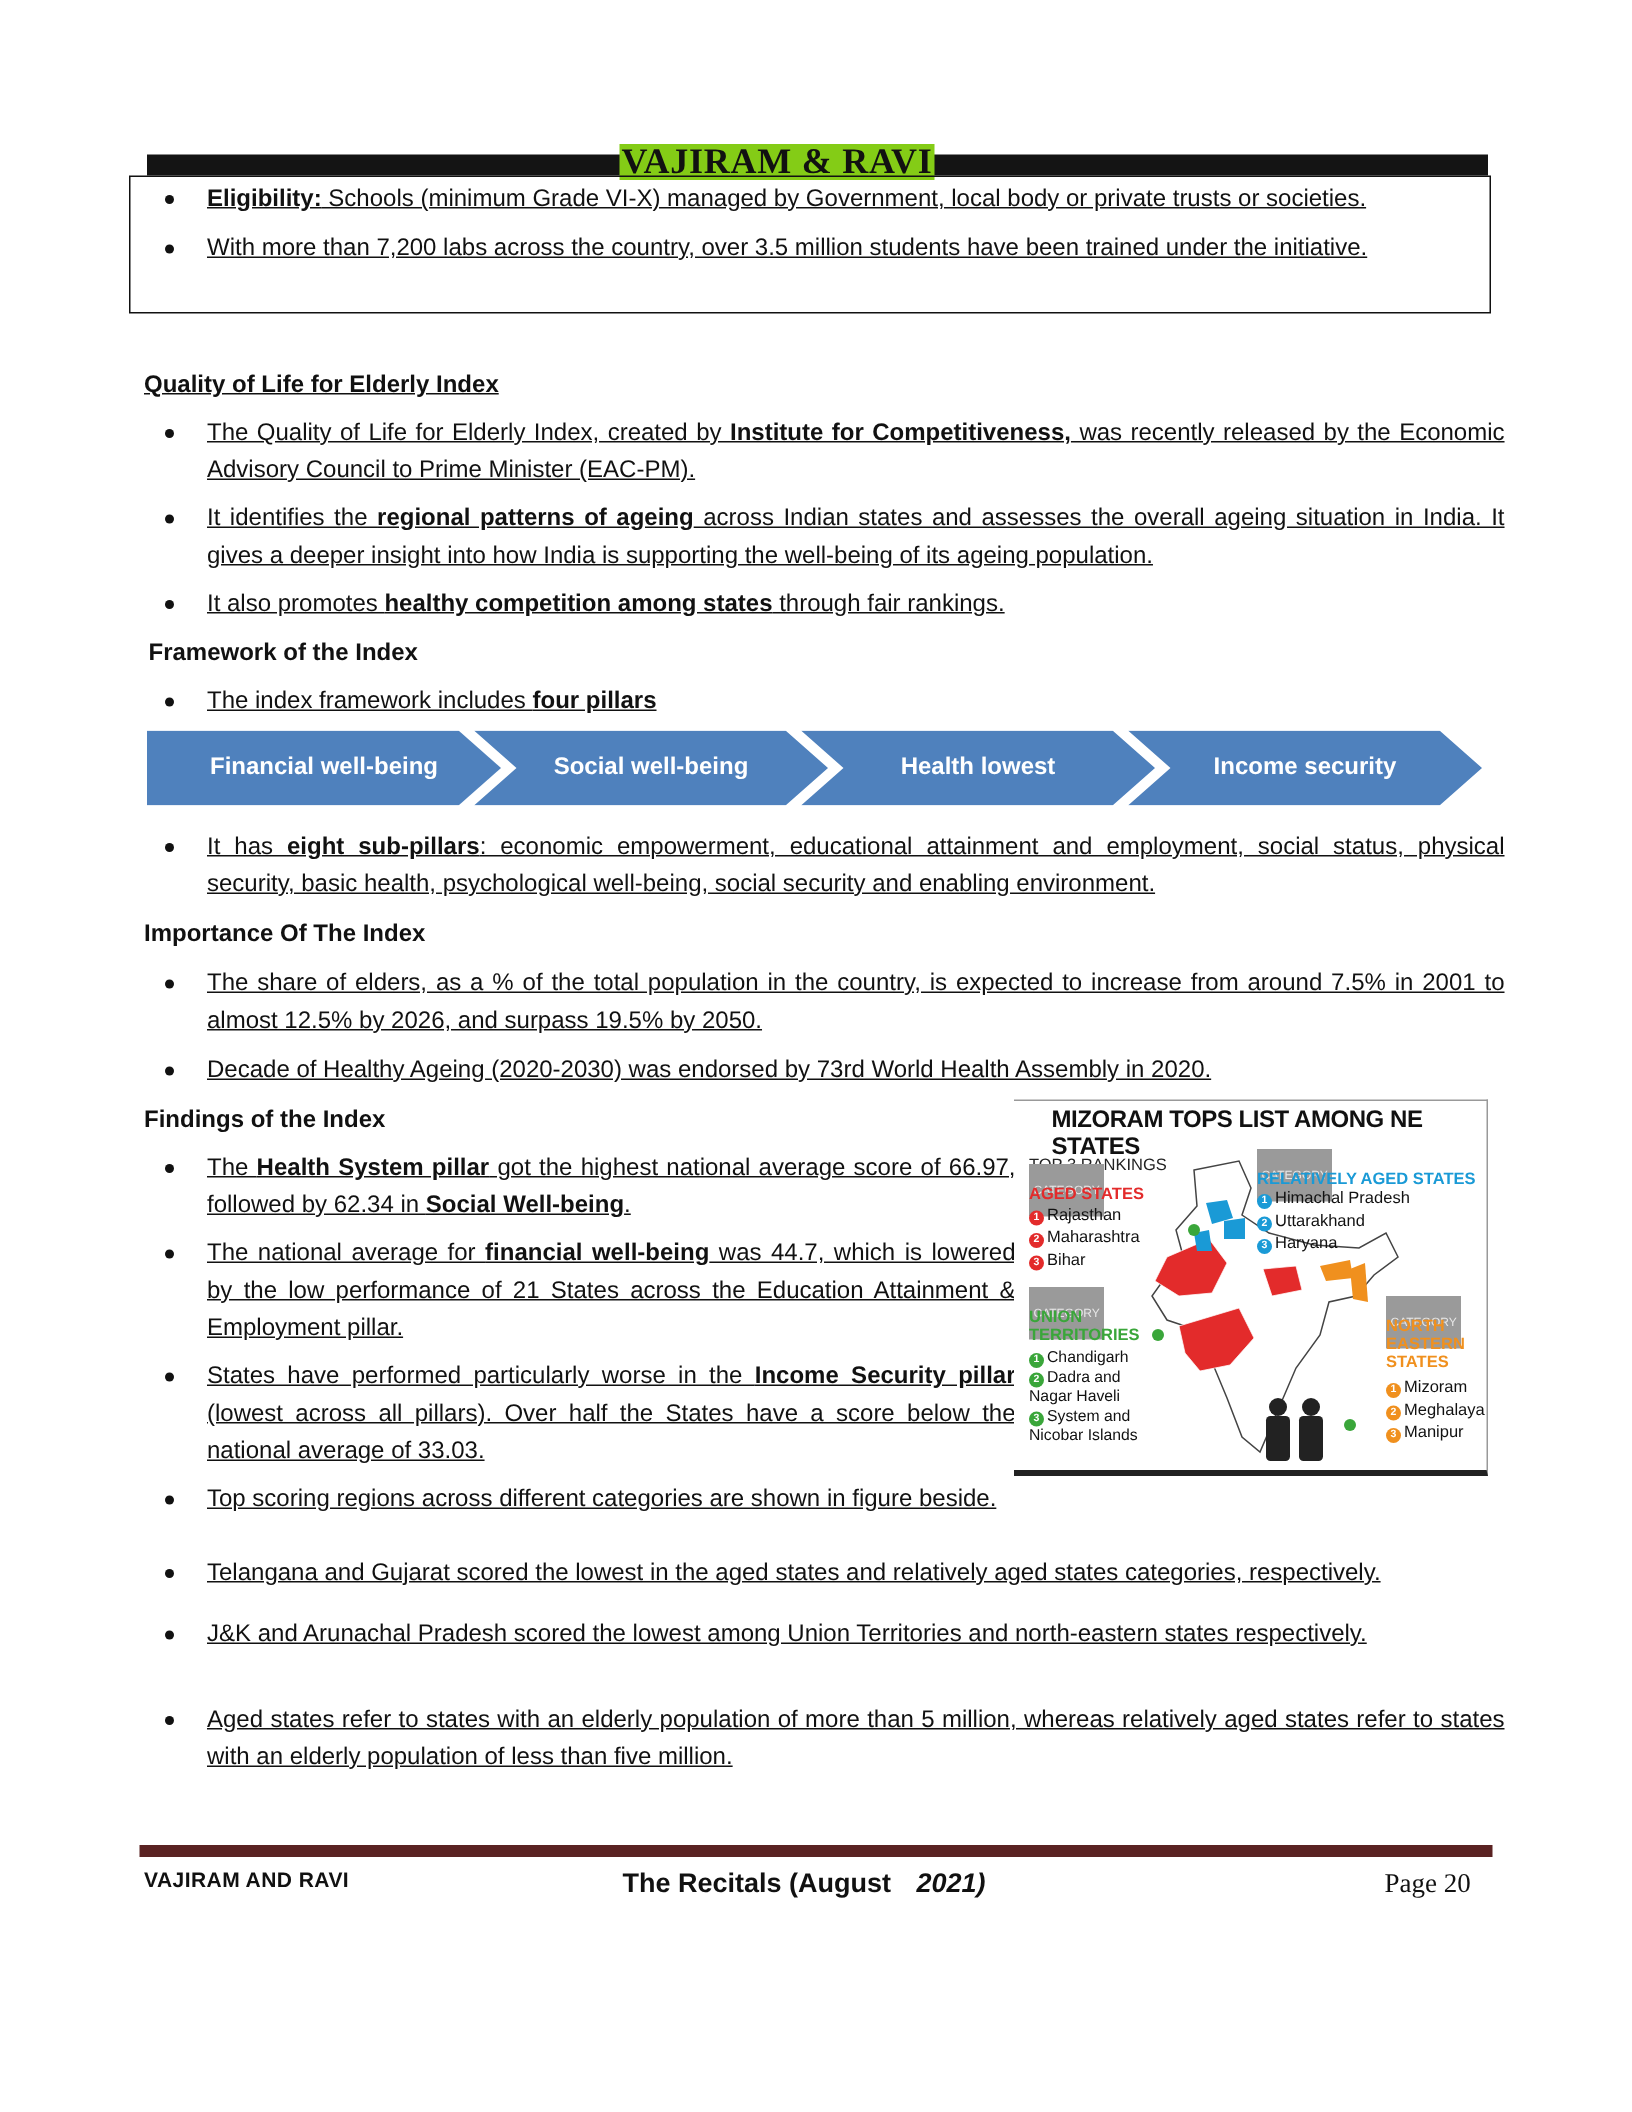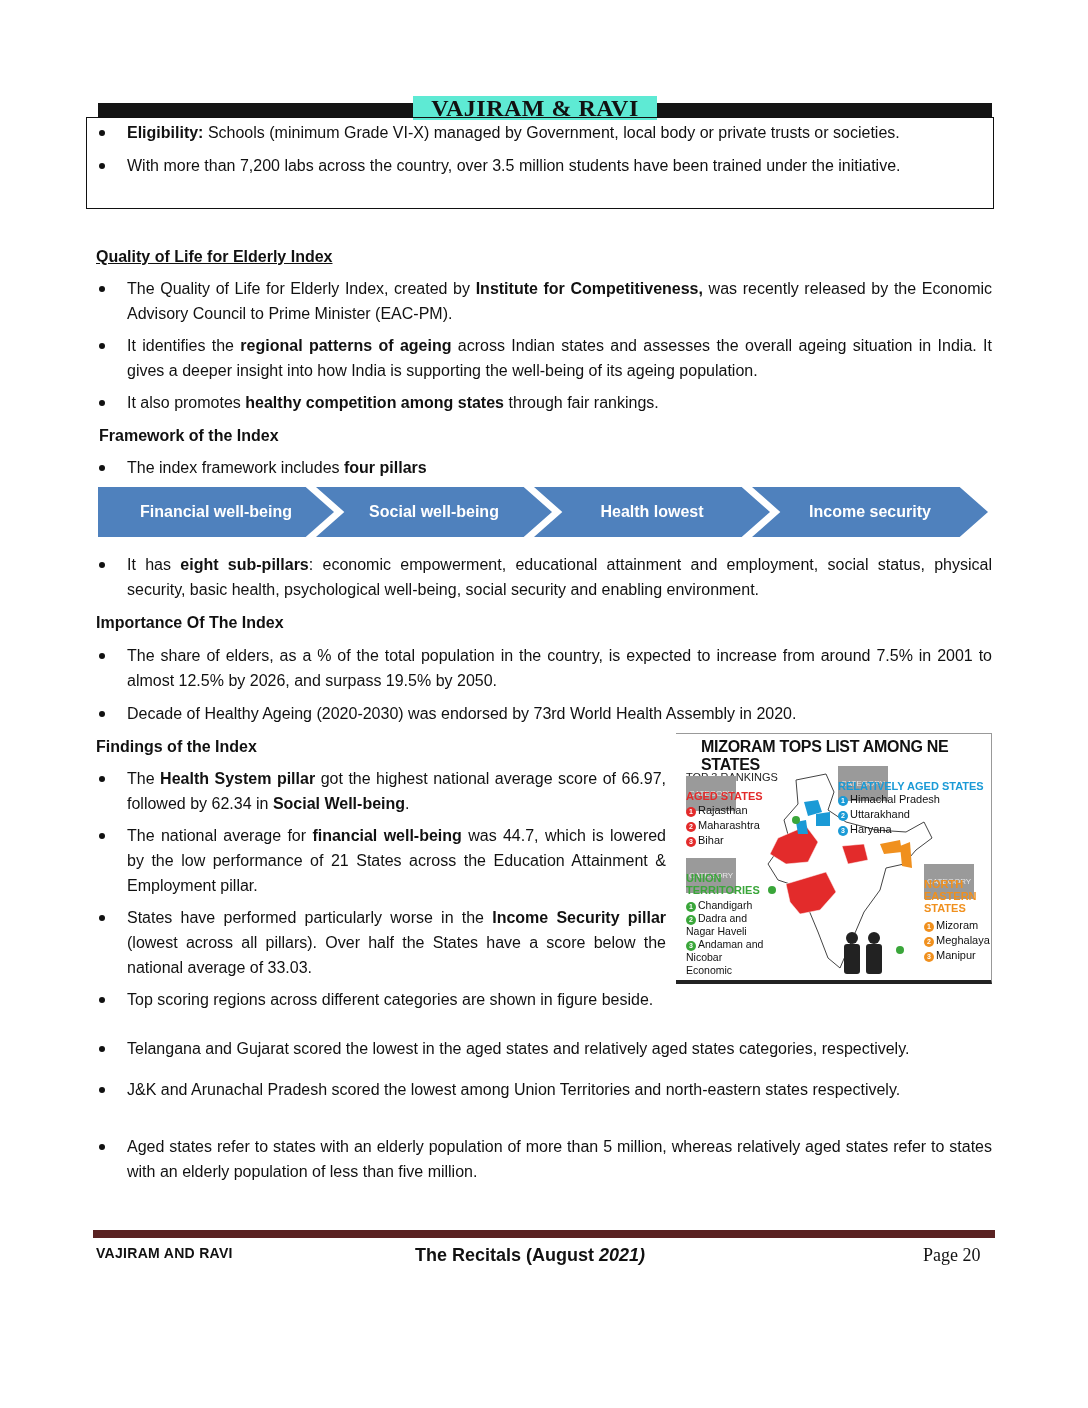--- a/index.html
+++ b/index.html
@@ -9,33 +9,33 @@
       color: #111;
     }
     .page { position: absolute; left: 0; top: 0; width: 1088px; height: 1408px; }
 
     
     .hdr-bar {
       position: absolute; left: 98px; top: 103px; width: 894px; height: 14px;
       background: #141414;
     }
     .hdr-title {
-      position: absolute; left: 413px; top: 96px; width: 244px; height: 24px;
-      background: #5eead4; text-align: center;
+      position: absolute; left: 413px; top: 96px; width: 210px; height: 24px;
+      background: #84cc16; text-align: center;
       font-family: "Liberation Serif", "DejaVu Serif", serif;
       font-weight: bold; font-size: 24px; line-height: 24px; letter-spacing: 0.5px;
       color: #111;
     }
     .box {
       position: absolute; left: 86px; top: 117px; width: 908px; height: 92px;
       border: 1.5px solid #111; box-sizing: border-box;
     }
 
     .blk { position: absolute; left: 96px; width: 896px; font-size: 16px; line-height: 25px; }
-    .bul { position: absolute; left: 96px; width: 896px; font-size: 16px; line-height: 25px; }
+    .bul { position: absolute; left: 107px; width: 896px; font-size: 16px; line-height: 25px; text-decoration: underline; }
     .bul .dot {
       position: absolute; left: 3px; top: 10px; width: 6px; height: 6px; border-radius: 50%;
       background: #111;
     }
     .bul .txt { margin-left: 31px; text-align: justify; display: block; }
     .narrow { width: 570px; }
     b { font-weight: bold; }
     .heading { font-weight: bold; font-size: 16px; }
     .u { text-decoration: underline; }
 
@@ -66,21 +66,21 @@
     .num {
       display: inline-block; width: 10px; height: 10px; border-radius: 50%; color: #fff; font-size: 7px;
       line-height: 10px; text-align: center; font-weight: bold; margin-right: 2px; vertical-align: 0px;
     }
     .map { position: absolute; left: 80px; top: 38px; width: 180px; height: 210px; }
 
     
     .foot-rule { position: absolute; left: 93px; top: 1230px; width: 902px; height: 8px; background: #5a2222; }
     .foot-l { position: absolute; left: 96px; top: 1245px; font-weight: bold; font-size: 14px; letter-spacing: 0.3px; }
     .foot-c { position: absolute; left: 415px; top: 1245px; font-weight: bold; font-size: 18px; }
-    .foot-c i { font-style: italic; }
+    .foot-c i { font-style: italic; margin-left: 12px; }
     .foot-r { position: absolute; left: 923px; top: 1245px; font-family: "Liberation Serif", serif; font-size: 18px; }
   </style>
 </head>
 <body>
 
 <div class="page">
 
   <div class="hdr-bar"></div>
   <div class="hdr-title">VAJIRAM &amp; RAVI</div>
 
@@ -190,21 +190,21 @@
       <div><span class="num" style="background:#1a9ad6;">1</span><span>Himachal Pradesh</span></div>
       <div><span class="num" style="background:#1a9ad6;">2</span><span>Uttarakhand</span></div>
       <div><span class="num" style="background:#1a9ad6;">3</span><span>Haryana</span></div>
     </div>
 
     <div class="cat-tag" style="left:10px; top:124px;">CATEGORY</div>
     <div class="cat-name" style="left:10px; top:138px; width:60px; color:#3aa63a;">UNION TERRITORIES</div>
     <div class="cat-list" style="left:10px; top:165px; width:82px; font-size:10.5px; line-height:13px;">
       <div><span class="num" style="background:#3aa63a;">1</span><span>Chandigarh</span></div>
       <div><span class="num" style="background:#3aa63a;">2</span><span>Dadra and Nagar Haveli</span></div>
-      <div><span class="num" style="background:#3aa63a;">3</span><span>Andaman and Nicobar Economic</span></div>
+      <div><span class="num" style="background:#3aa63a;">3</span><span>System and Nicobar Islands</span></div>
     </div>
 
     <div class="cat-tag" style="left:248px; top:130px;">CATEGORY</div>
     <div class="cat-name" style="left:248px; top:144px; width:60px; color:#f0901e;">NORTH EASTERN STATES</div>
     <div class="cat-list" style="left:248px; top:184px;">
       <div><span class="num" style="background:#f0901e;">1</span><span>Mizoram</span></div>
       <div><span class="num" style="background:#f0901e;">2</span><span>Meghalaya</span></div>
       <div><span class="num" style="background:#f0901e;">3</span><span>Manipur</span></div>
     </div>
   </div>

